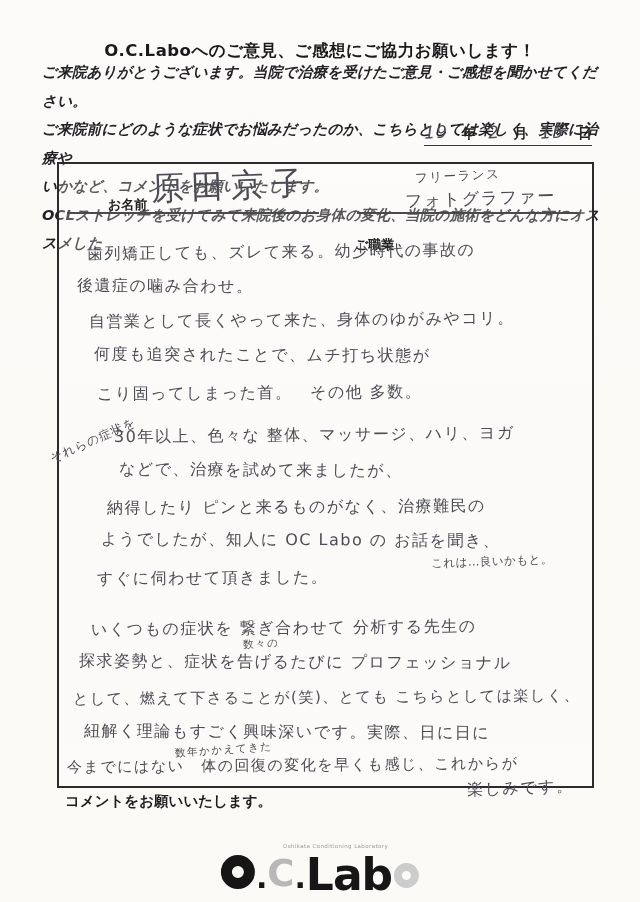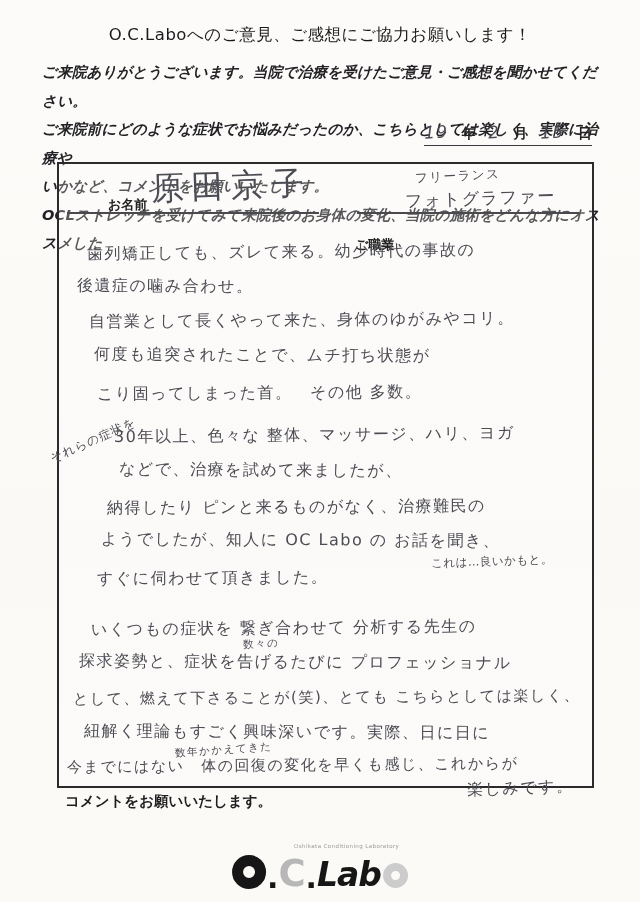--- a/index.html
+++ b/index.html
@@ -10,23 +10,23 @@
   .page{
     position:relative;
     width:640px;height:902px;
     margin:0 auto;
     background:linear-gradient(180deg,#fcfbf9 0%,#faf9f6 60%,#fbfaf7 100%);
     overflow:hidden;
     color:#1d1d1f;
   }
   
   .title{
-    position:absolute;top:24px;left:0;width:100%;
+    position:absolute;top:40px;left:0;width:100%;
     text-align:center;
-    font-size:16.5px;font-weight:normal;letter-spacing:.5px;
+    font-size:16.5px;font-weight:bold;letter-spacing:.5px;
     color:#1a1a1c;
   }
   .intro{
     position:absolute;top:58px;left:42px;width:566px;
     font-size:14.6px;font-weight:600;line-height:28.5px;
     color:#222226;letter-spacing:.2px;font-style:italic;
   }
   
   .hw{
     color:#4c4c54;
@@ -106,21 +106,21 @@
     position:absolute;top:-2px;left:62px;
     font-size:5.5px;color:#9a9a9a;letter-spacing:.4px;white-space:nowrap;
   }
   .logo-oring{
     display:inline-block;width:12px;height:12px;
     border:11px solid #161616;border-radius:50%;
     margin-right:1px;
   }
   .logo-dot{font-size:30px;font-weight:800;color:#161616;line-height:22px;}
   .logo-c{font-size:37px;font-weight:800;color:#b8b8b8;line-height:30px;margin:0 0px;}
-  .logo-lab{font-size:33px;font-weight:800;color:#161616;line-height:28px;letter-spacing:-1px;font-style:italic;}
+  .logo-lab{font-size:44px;font-weight:800;color:#161616;line-height:28px;letter-spacing:-1px;}
   .logo-o2{
     display:inline-block;width:9px;height:9px;
     border:8px solid #cccccc;border-radius:50%;
     margin-left:2px;margin-bottom:1px;
   }
 </style>
 </head>
 <body>
 
 <div class="page">

